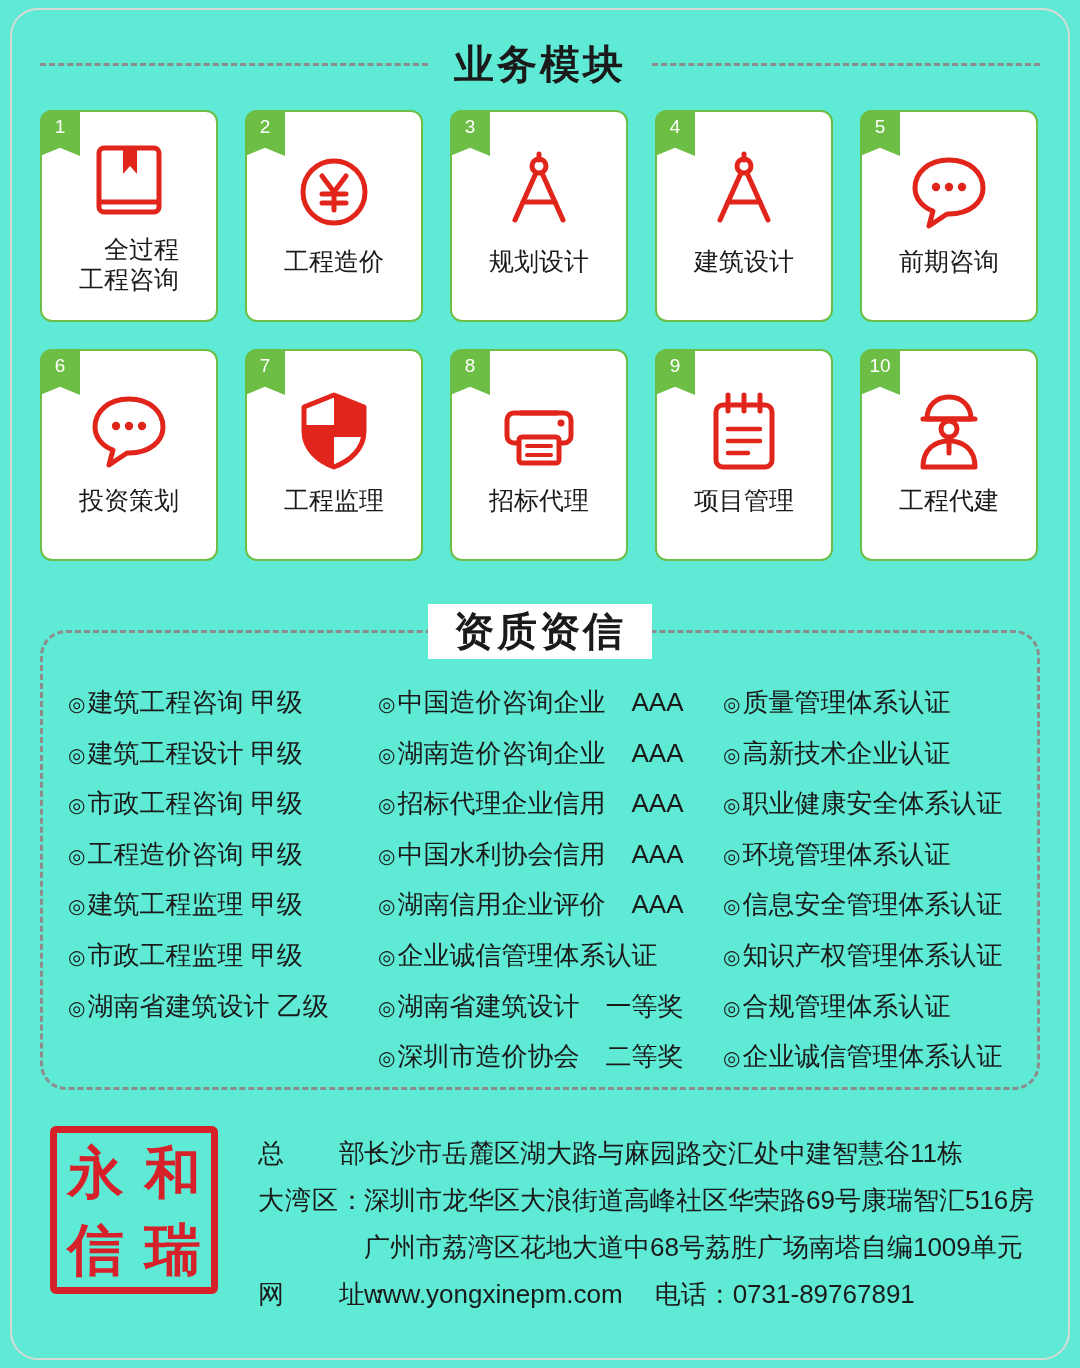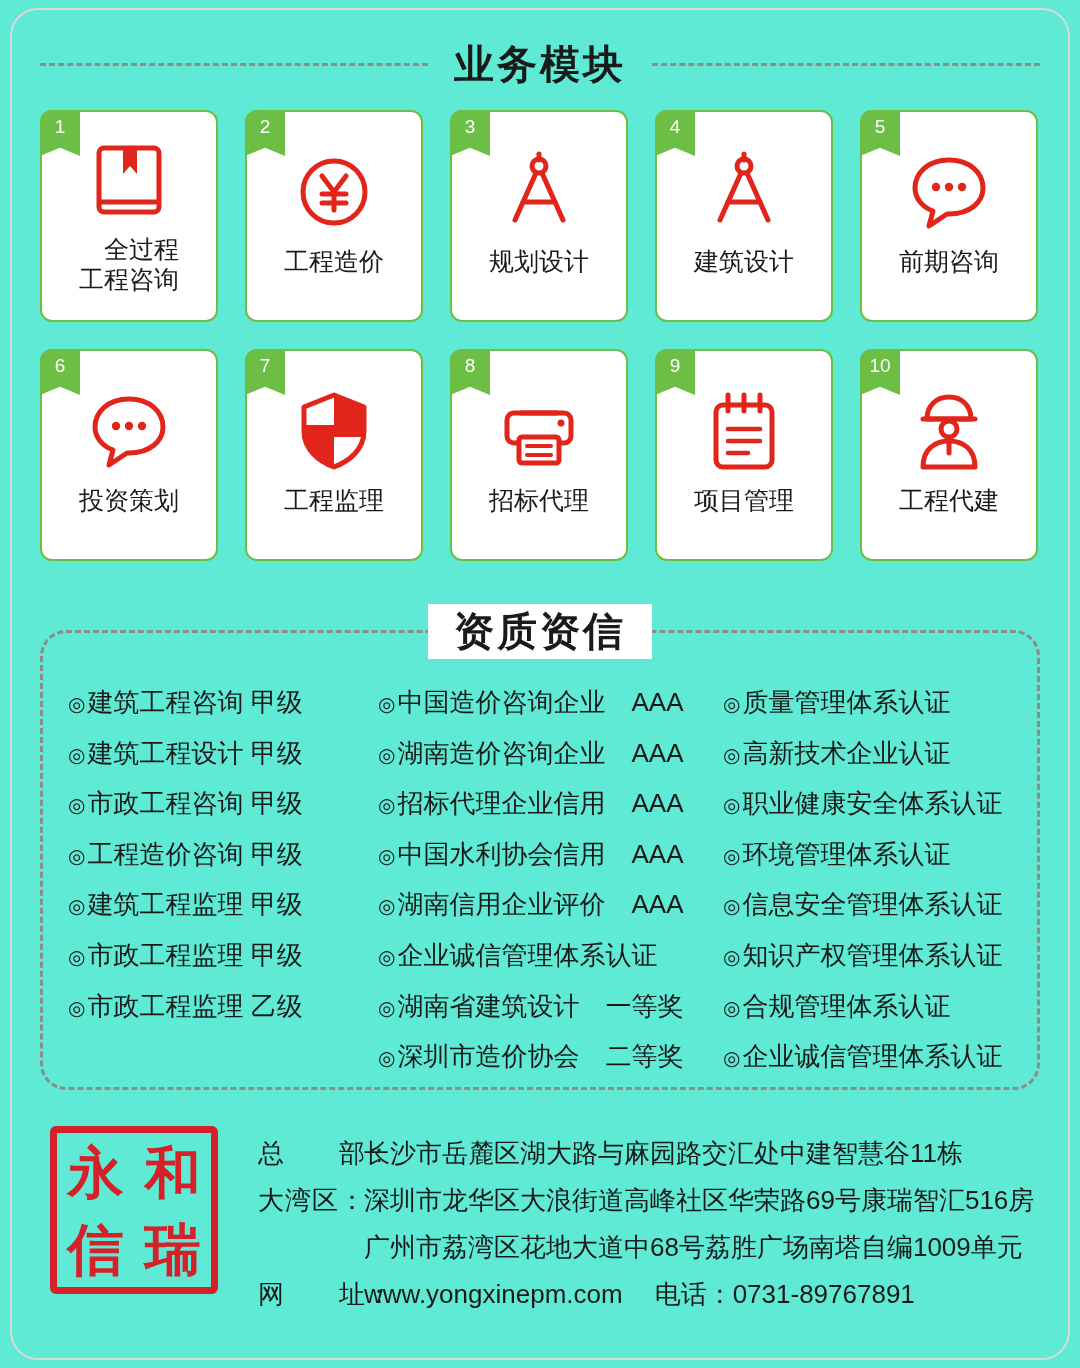--- a/index.html
+++ b/index.html
@@ -366,21 +366,21 @@
     </div>
 
     <div class="quals-cols">
       <div>
         <div class="qual-item"><span class="bullet">◎</span><span>建筑工程咨询 甲级</span></div>
         <div class="qual-item"><span class="bullet">◎</span><span>建筑工程设计 甲级</span></div>
         <div class="qual-item"><span class="bullet">◎</span><span>市政工程咨询 甲级</span></div>
         <div class="qual-item"><span class="bullet">◎</span><span>工程造价咨询 甲级</span></div>
         <div class="qual-item"><span class="bullet">◎</span><span>建筑工程监理 甲级</span></div>
         <div class="qual-item"><span class="bullet">◎</span><span>市政工程监理 甲级</span></div>
-        <div class="qual-item"><span class="bullet">◎</span><span>市政工程监理 乙级</span></div>
+        <div class="qual-item"><span class="bullet">◎</span><span>湖南省建筑设计 乙级</span></div>
       </div>
       <div>
         <div class="qual-item"><span class="bullet">◎</span><span>中国造价咨询企业　AAA</span></div>
         <div class="qual-item"><span class="bullet">◎</span><span>湖南造价咨询企业　AAA</span></div>
         <div class="qual-item"><span class="bullet">◎</span><span>招标代理企业信用　AAA</span></div>
         <div class="qual-item"><span class="bullet">◎</span><span>中国水利协会信用　AAA</span></div>
         <div class="qual-item"><span class="bullet">◎</span><span>湖南信用企业评价　AAA</span></div>
         <div class="qual-item"><span class="bullet">◎</span><span>企业诚信管理体系认证</span></div>
         <div class="qual-item"><span class="bullet">◎</span><span>湖南省建筑设计　一等奖</span></div>
         <div class="qual-item"><span class="bullet">◎</span><span>深圳市造价协会　二等奖</span></div>

